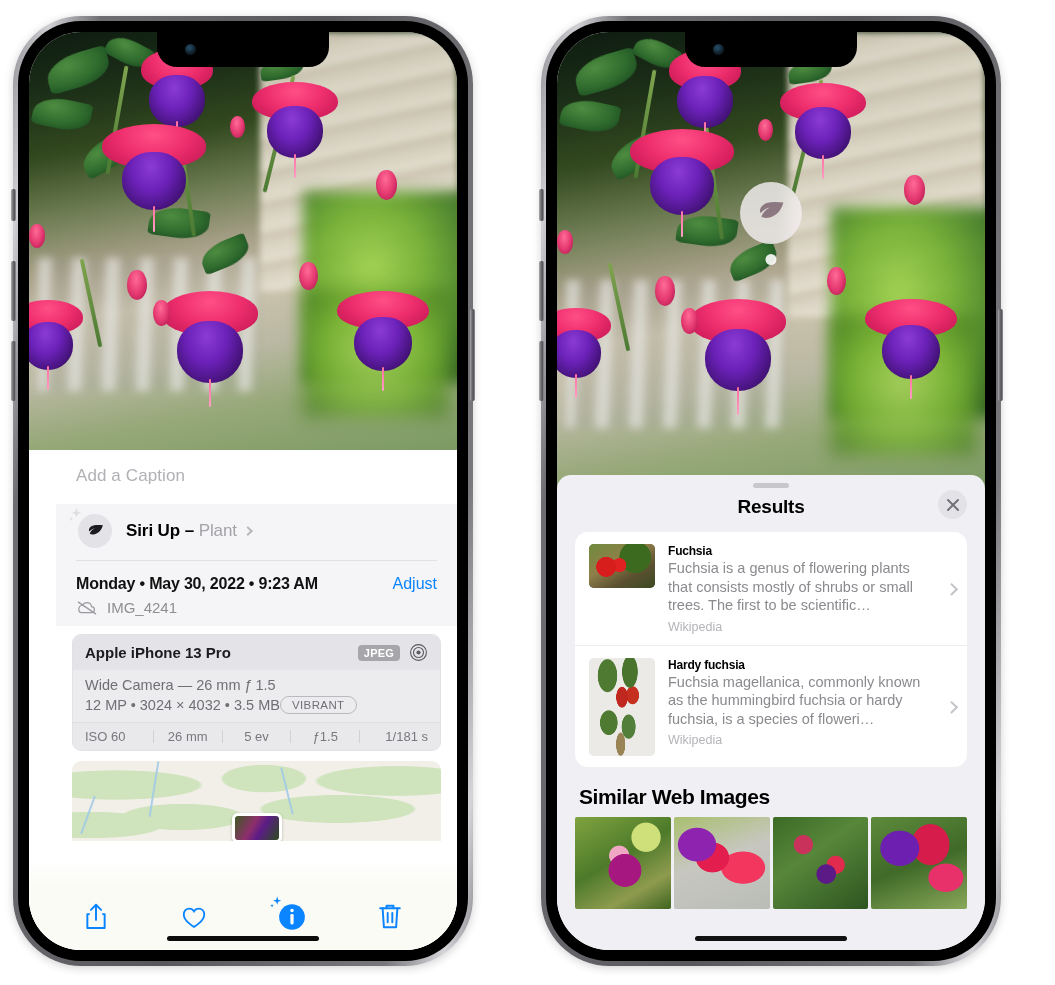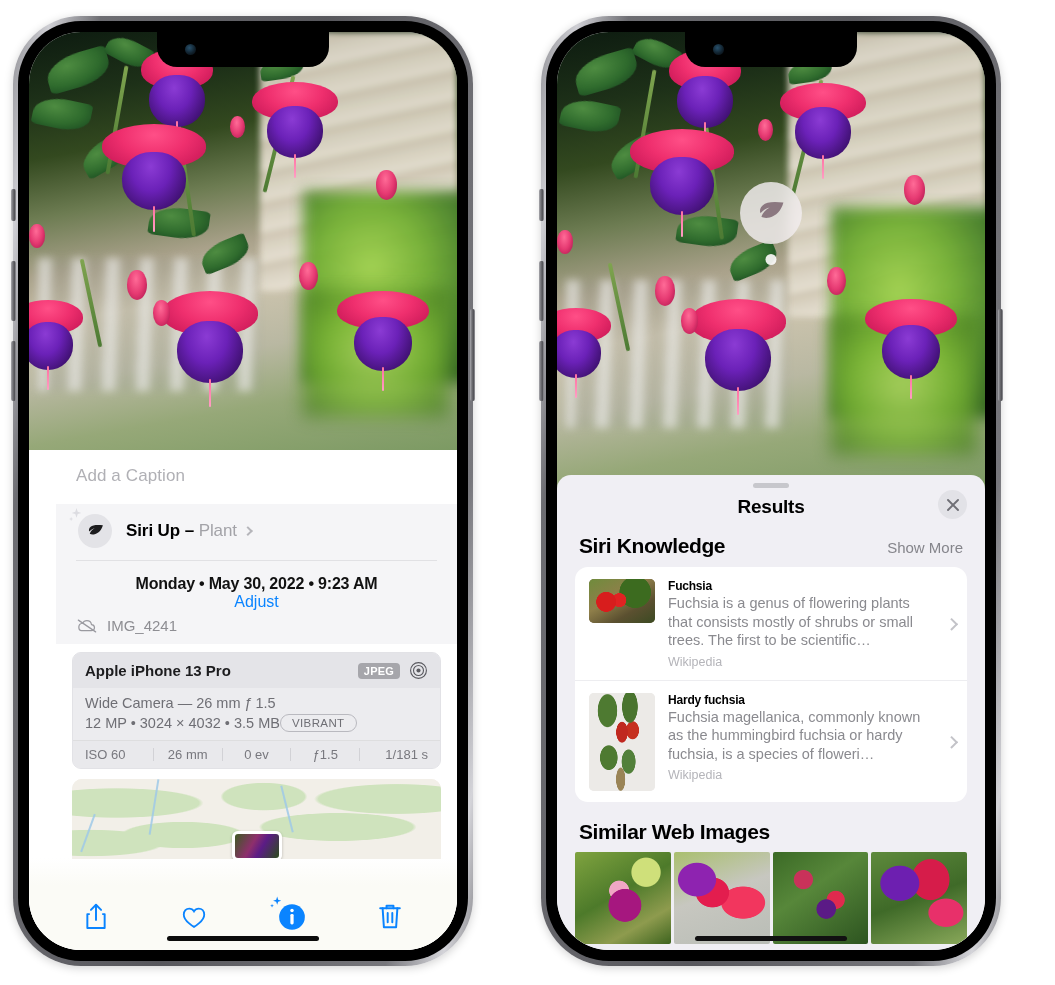--- a/index.html
+++ b/index.html
@@ -160,21 +160,21 @@
   .lookup-text { font-size:17px; color:#000; font-weight:700; letter-spacing:-.1px; }
   .lookup-text .muted { color:#a3a3a8; font-weight:400; }
   .chev-sm {
     display:inline-block; width:7px; height:7px; margin-left:6px;
     border-top:2px solid #b6b6bb; border-right:2px solid #b6b6bb;
     transform: rotate(45deg) translateY(-2px);
   }
   .divider { height:1px; background:#e1e1e4; margin:0 20px; }
 
   .date-block { padding: 14px 20px 10px; background:#f5f5f7; }
-  .date-line { display:flex; align-items:center; justify-content:space-between;flex-direction:column; }
+  .date-line { display:flex; align-items:center; justify-content:space-between; }
   .date-text { font-size:16px; font-weight:700; color:#111; letter-spacing:-.2px; }
   .adjust { font-size:16px; color:#0a84ff; font-weight:400; }
   .file-line { display:flex; align-items:center; gap:9px; margin-top:6px; }
   .file-line svg { width:22px; height:16px; }
   .file-name { font-size:15px; color:#8e8e93; }
 
   .meta-card {
     margin: 8px 16px 0; border-radius:9px; overflow:hidden;
     background:#eeeef1; border:1px solid #e2e2e6;
   }
@@ -435,21 +435,21 @@
               <div class="meta-l2row">
                 <span class="meta-l2">12 MP • 3024 × 4032 • 3.5 MB</span>
                 <span class="chip-vibrant">VIBRANT</span>
               </div>
             </div>
             <div class="meta-foot">
               <span>ISO 60</span>
               <i></i>
               <span>26 mm</span>
               <i></i>
-              <span>0 ev</span>
+              <span>5 ev</span>
               <i></i>
               <span>ƒ1.5</span>
               <i></i>
               <span>1/181 s</span>
             </div>
           </div>
 
           <div class="map-card">
             <div class="mbg"></div>
             <div class="river" style="left:22%;top:0;width:2px;height:70%;transform:rotate(9deg);"></div>
@@ -586,24 +586,20 @@
           <div class="grabber"></div>
           <div class="res-head">
             <span class="res-title">Results</span>
             <span class="close-btn">
               <svg viewBox="0 0 14 14" fill="none" stroke="#6f6f76" stroke-width="1.9" stroke-linecap="round">
                 <path d="M2 2l10 10M12 2L2 12"></path>
               </svg>
             </span>
           </div>
 
-          <div class="sec-head">
-            <span class="sec-title">Siri Knowledge</span>
-            <span class="show-more">Show More</span>
-          </div>
 
           <div class="cards">
             <div class="kcard">
               <span class="kthumb wide">
                 <span class="t-bg" style="background:
                   radial-gradient(circle at 26% 52%, #d81d1d 0 18%, transparent 19%),
                   radial-gradient(circle at 46% 48%, #e02222 0 16%, transparent 17%),
                   radial-gradient(circle at 70% 30%, #3c6b1f 0 28%, transparent 29%),
                   linear-gradient(150deg,#6f8c3c 0%,#8f7f4a 40%,#5b5030 70%,#3b4a22 100%);"></span>
               </span>

